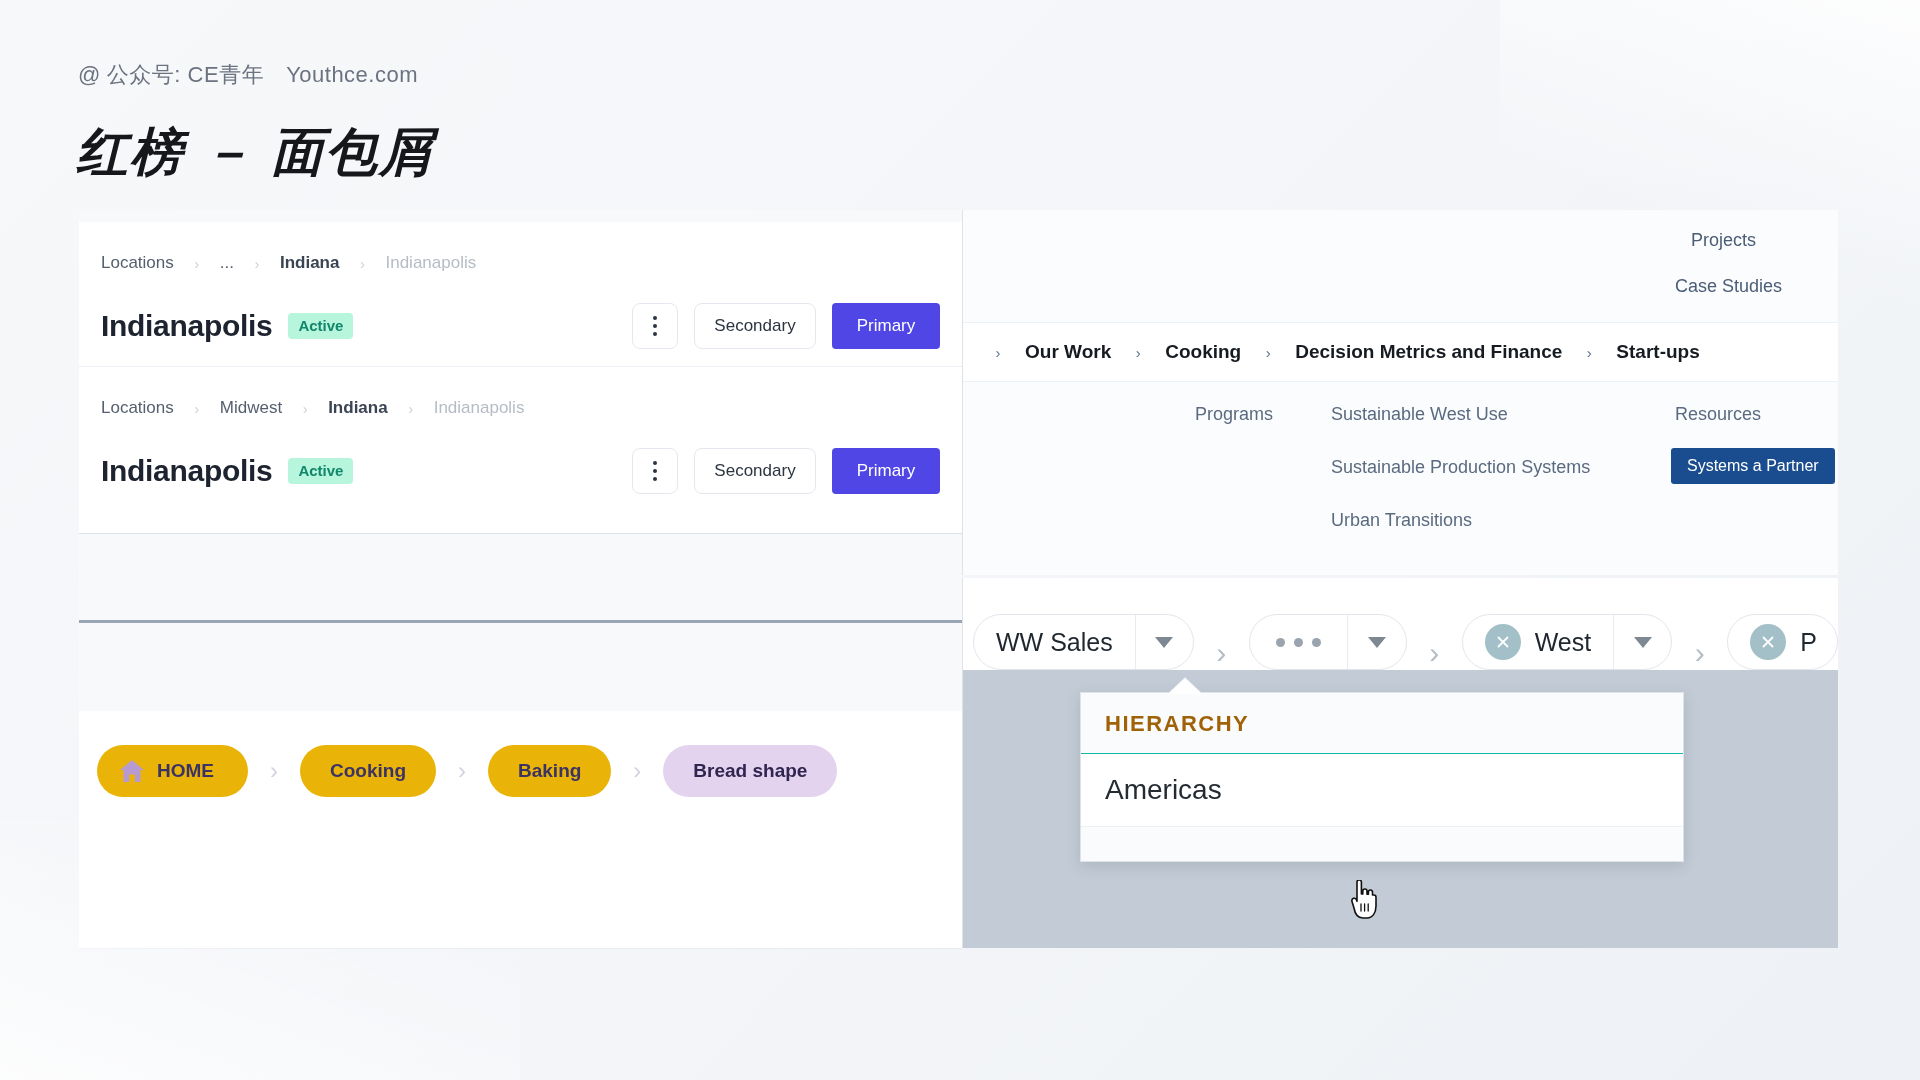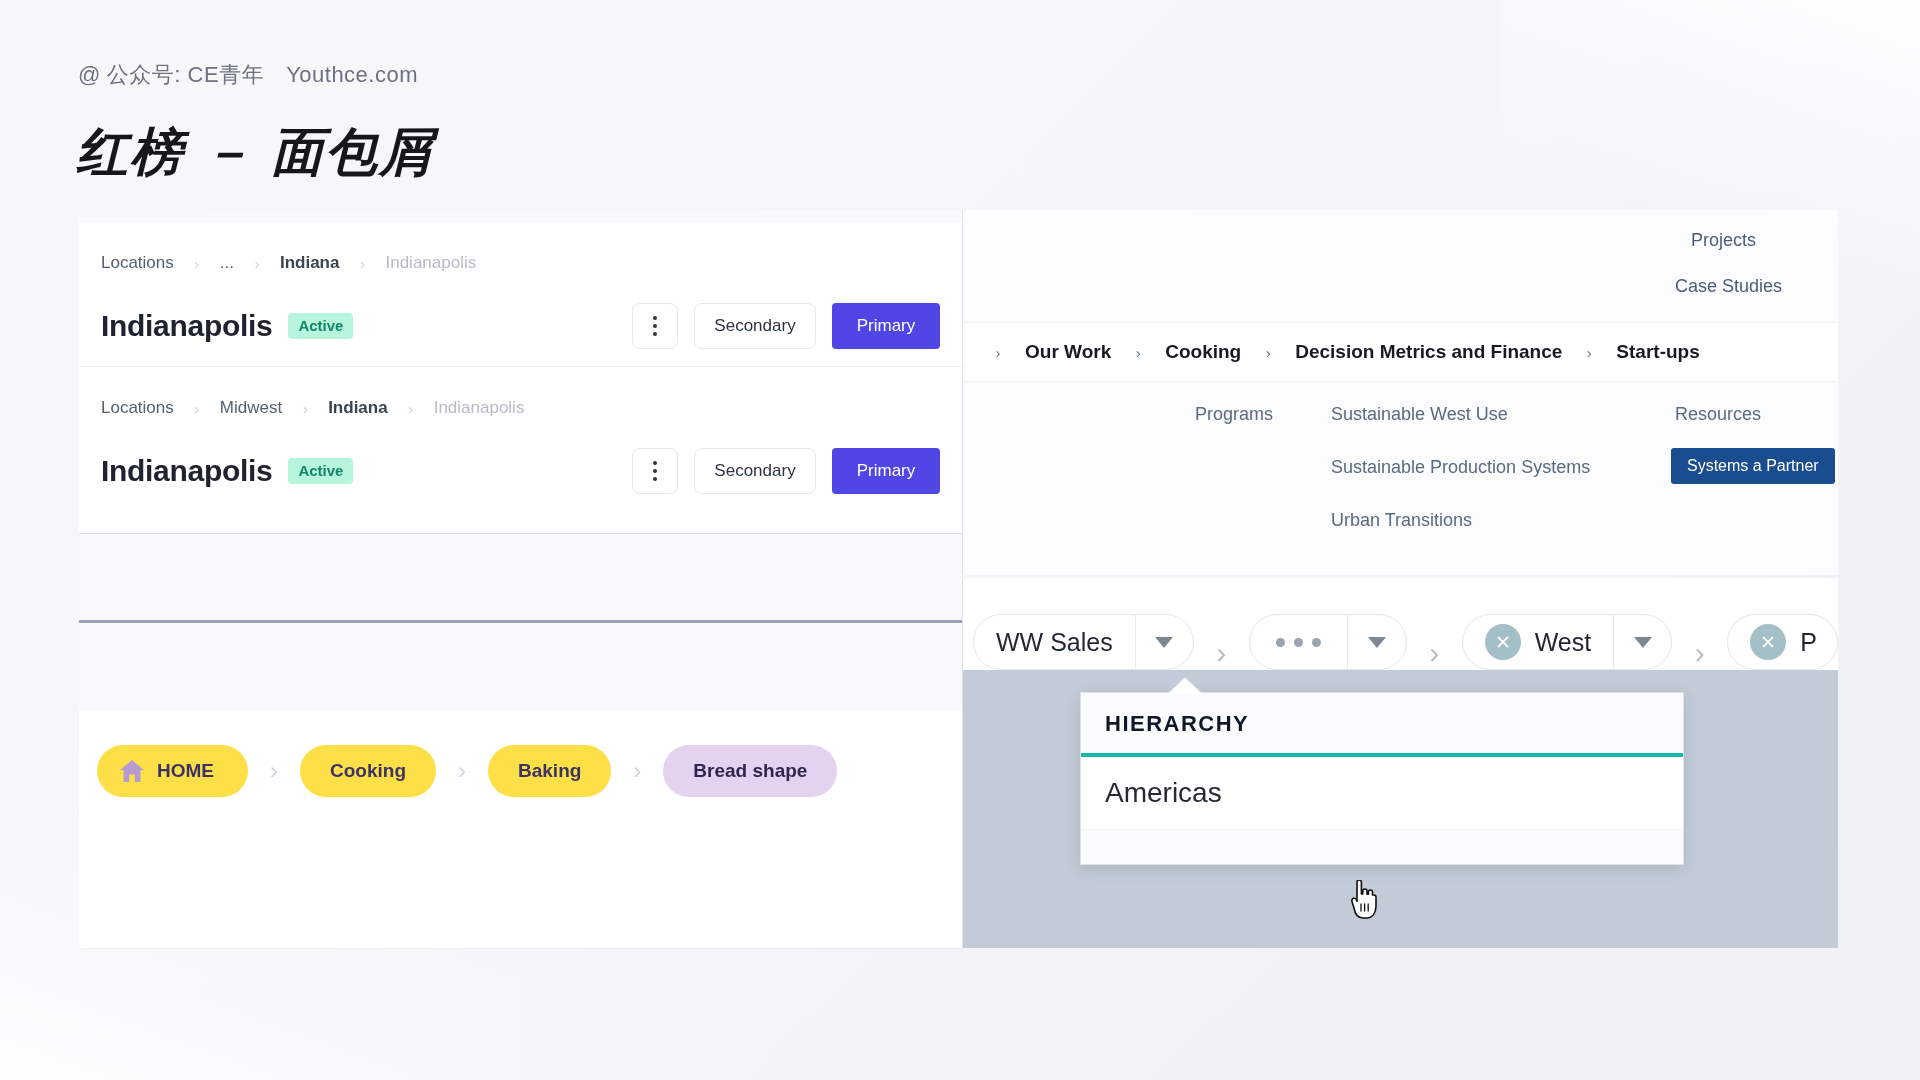--- a/index.html
+++ b/index.html
@@ -97,21 +97,21 @@
 
   .lp-divider { height:1px; background:#dde2e8; margin-top:32px; }
   .lp-grayband { height:86px; background:#f7f9fb; }
   .lp-dark-rule { height:3px; background:#9aa6b4; }
   .lp-grayband2 { height:88px; background:#f7f9fb; }
 
   
   .pill-zone { background:#fff; padding:34px 0 46px 0; }
   .pills { display:flex; align-items:center; padding-left:18px; }
   .pill {
-    background:#fde047; color:#3b3362; border-radius:999px;
+    background:#eab308; color:#3b3362; border-radius:999px;
     height:52px; display:flex; align-items:center; padding:0 30px;
     font-size:19px; font-weight:600; cursor:pointer; white-space:nowrap;
   }
   .pill.home { padding-left:22px; padding-right:34px; gap:12px; }
   .pill.current { background:#e4d3ee; color:#2f2550; }
   .pill-sep {
     width:52px; text-align:center; color:#d5d2e0; font-size:24px; font-weight:300;
   }
   .home-ico { width:26px; height:24px; display:block; }
 
@@ -189,21 +189,21 @@
   }
   .dd-arrow {
     position:absolute; left:1168px; top:678px; width:0;height:0;
     border-left:17px solid transparent; border-right:17px solid transparent;
     border-bottom:16px solid #fff;
     filter: drop-shadow(0 -1px 0 #dfe3e8);
     z-index:41;
   }
   .dd-head {
     padding:18px 24px 16px 24px; font-size:22px; letter-spacing:1.5px;
-    color:#0f172a; background:#fafbfc; border-bottom:4px solid #14b8a6;
+    color:#a16207; background:#fafbfc; border-bottom:1px solid #14b8a6;
     font-weight:600;
   }
   .dd-item {
     padding:20px 24px; font-size:28px; color:#242b33; cursor:pointer;
     border-bottom:1px solid #eef1f4; background:#fff;
   }
   .dd-item.sel {
     background:#f2f8fa; border-left:5px solid #2b8cad; padding-left:19px;
   }
   .dd-tail { height:34px; background:#fafbfc; }

